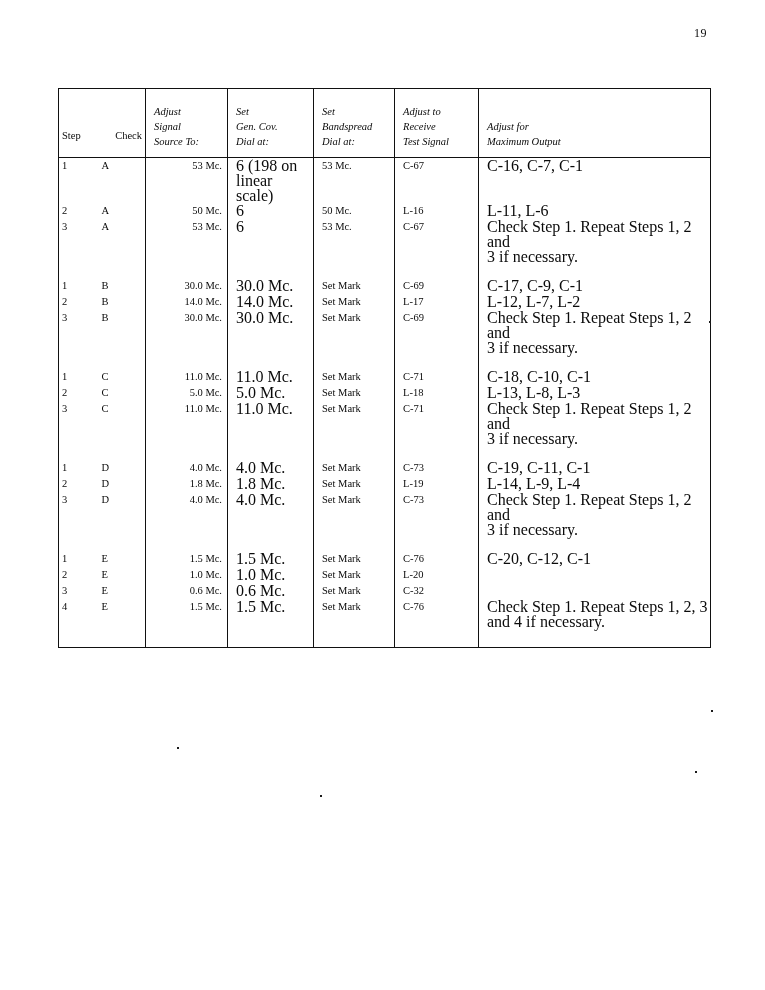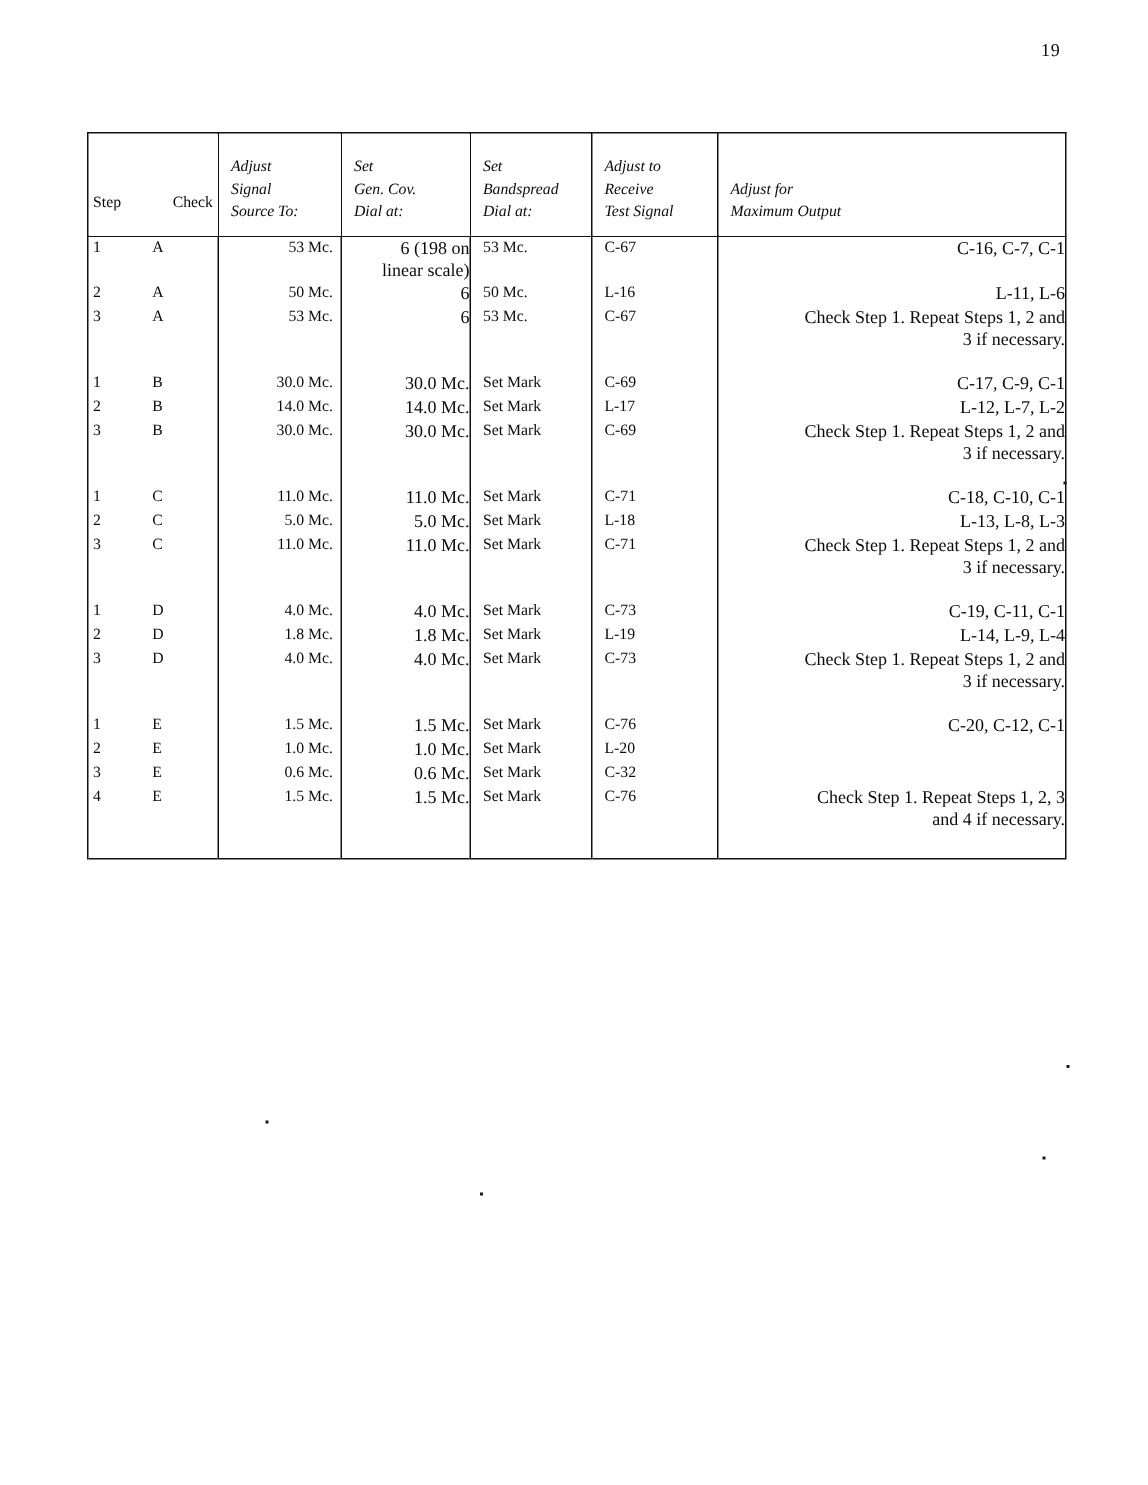--- a/index.html
+++ b/index.html
@@ -113,23 +113,22 @@
   
   td.c-num .inner {
     display: block;
     width: 64px;
     text-align: right;
     padding-left: 4px;
   }
 
   .sub {
     display: block;
-    font-size: 12px;
+    font-size: 16px;
     line-height: 15px;
-    text-align: right;
   }
 
   
   tr.gap td {
     height: 14px;
     border-top: none;
     border-bottom: none;
   }
   tr.gap.tall td { height: 18px; }
 

